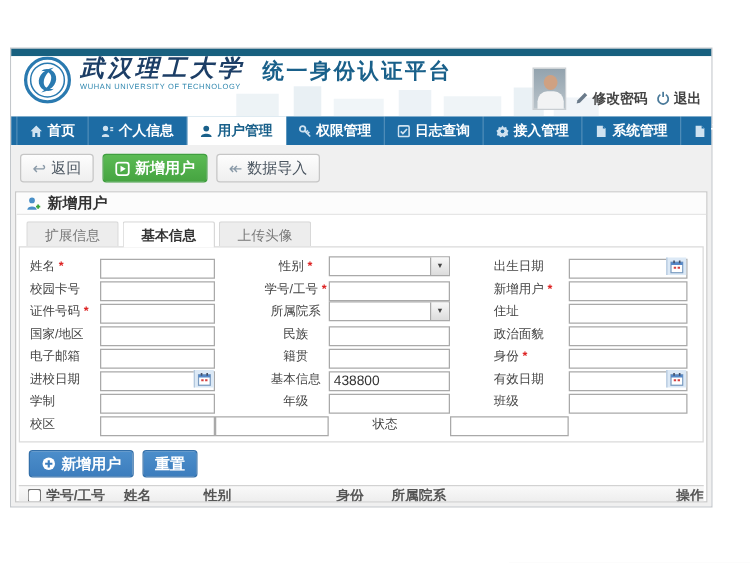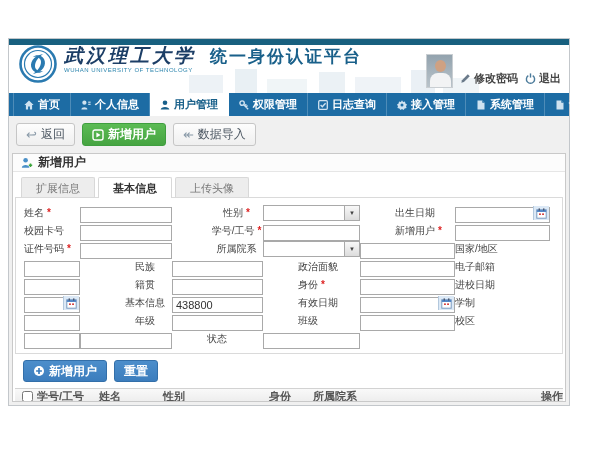--- a/index.html
+++ b/index.html
@@ -268,20 +268,21 @@
             <div class="flabel c1"><span>学号/工号</span><span class="star">*</span></div>
             <div class="fctrl"><input type="text" style=""></div>
             <div class="flabel c2"><span>新增用户</span><span class="star">*</span></div>
             <div class="fctrl"><input type="text" style=""></div>
             <div class="flabel c0"><span>证件号码</span><span class="star">*</span></div>
             <div class="fctrl"><input type="text" style=""></div>
             <div class="flabel c1"><span>所属院系</span></div>
             <div class="fctrl sel">
               <span class="sel-arrow">▼</span>
             </div>
+            <div class="flabel c2"><span>住址</span></div>
             <div class="fctrl"><input type="text" style=""></div>
             <div class="flabel c0"><span>国家/地区</span></div>
             <div class="fctrl"><input type="text" style=""></div>
             <div class="flabel c1"><span>民族</span></div>
             <div class="fctrl"><input type="text" style=""></div>
             <div class="flabel c2"><span>政治面貌</span></div>
             <div class="fctrl"><input type="text" style=""></div>
             <div class="flabel c0"><span>电子邮箱</span></div>
             <div class="fctrl"><input type="text" style=""></div>
             <div class="flabel c1"><span>籍贯</span></div>

